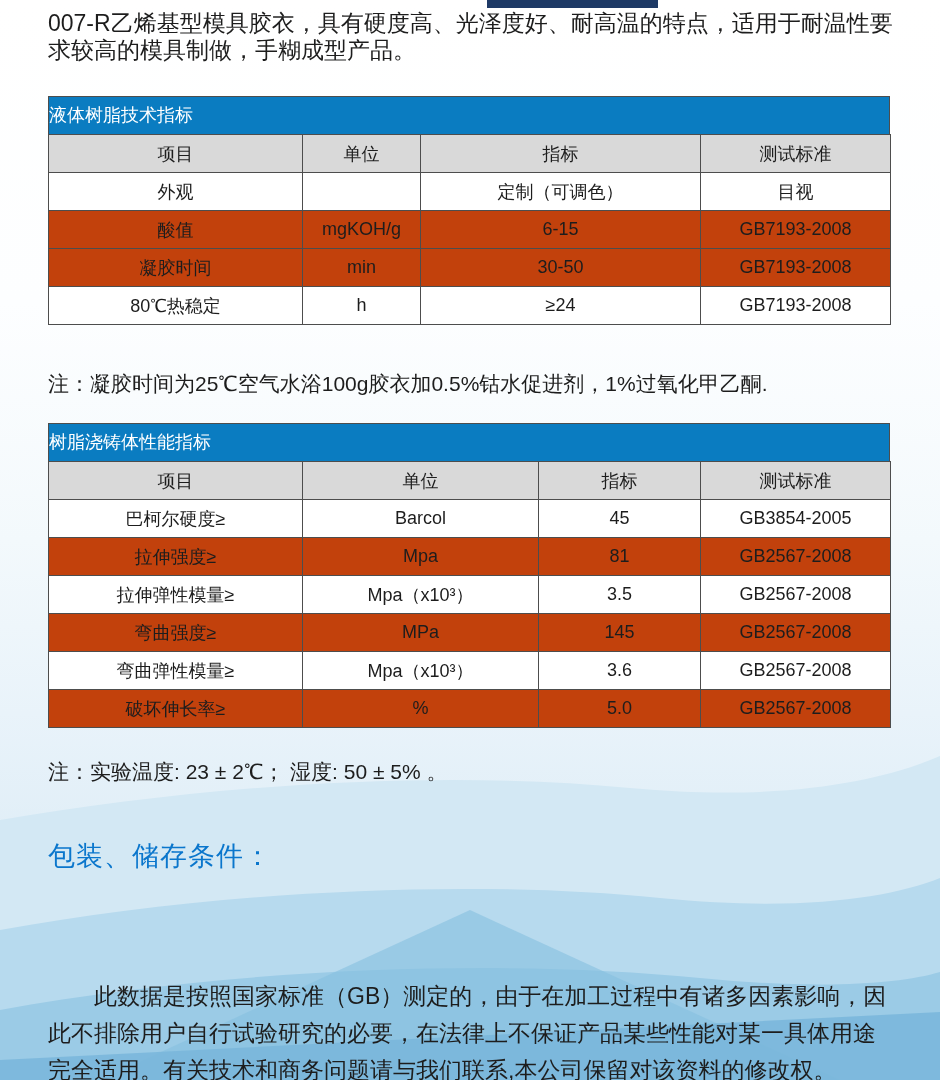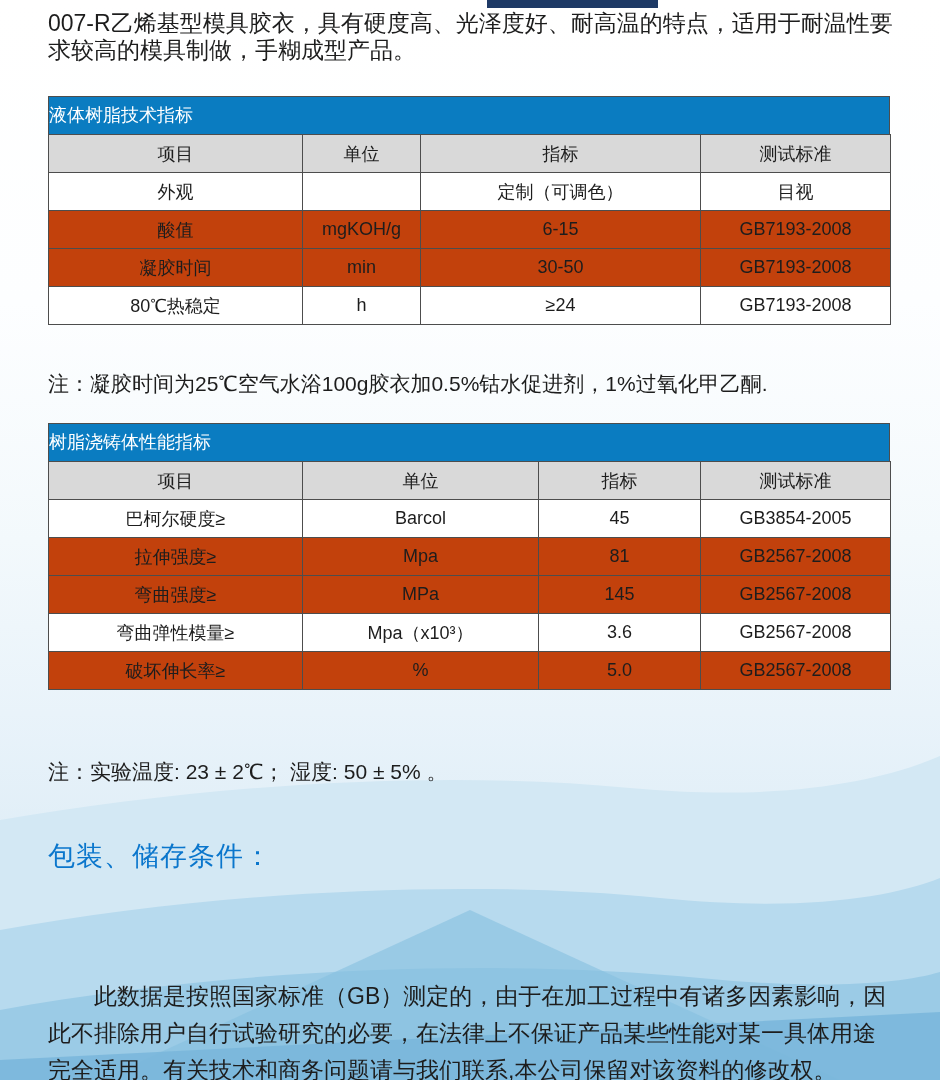--- a/index.html
+++ b/index.html
@@ -114,20 +114,26 @@
         <td>Barcol</td>
         <td>45</td>
         <td>GB3854-2005</td>
       </tr>
       <tr class="gray">
         <td>拉伸强度≥</td>
         <td>Mpa</td>
         <td>81</td>
         <td>GB2567-2008</td>
       </tr>
+      <tr>
+        <td>拉伸弹性模量≥</td>
+        <td>Mpa（x10³）</td>
+        <td>3.5</td>
+        <td>GB2567-2008</td>
+      </tr>
       <tr class="gray">
         <td>弯曲强度≥</td>
         <td>MPa</td>
         <td>145</td>
         <td>GB2567-2008</td>
       </tr>
       <tr>
         <td>弯曲弹性模量≥</td>
         <td>Mpa（x10³）</td>
         <td>3.6</td>

